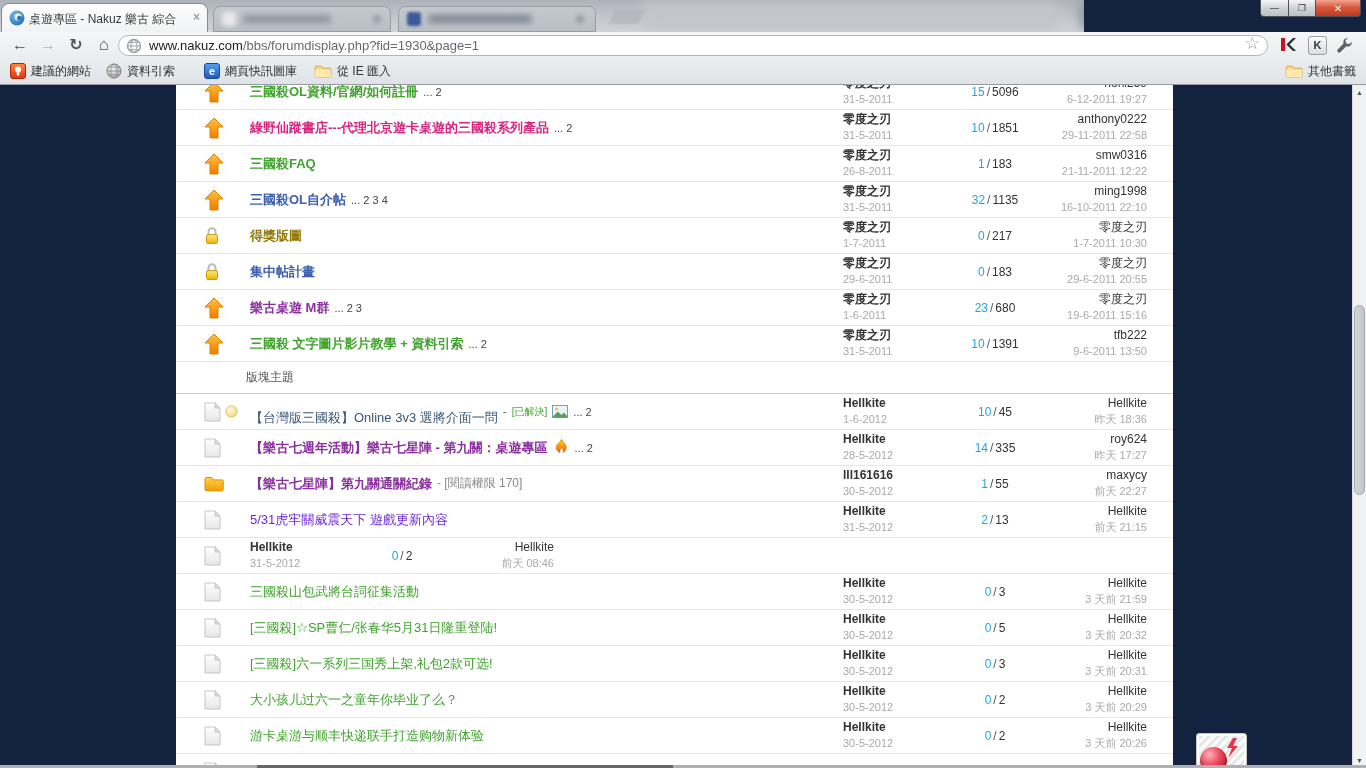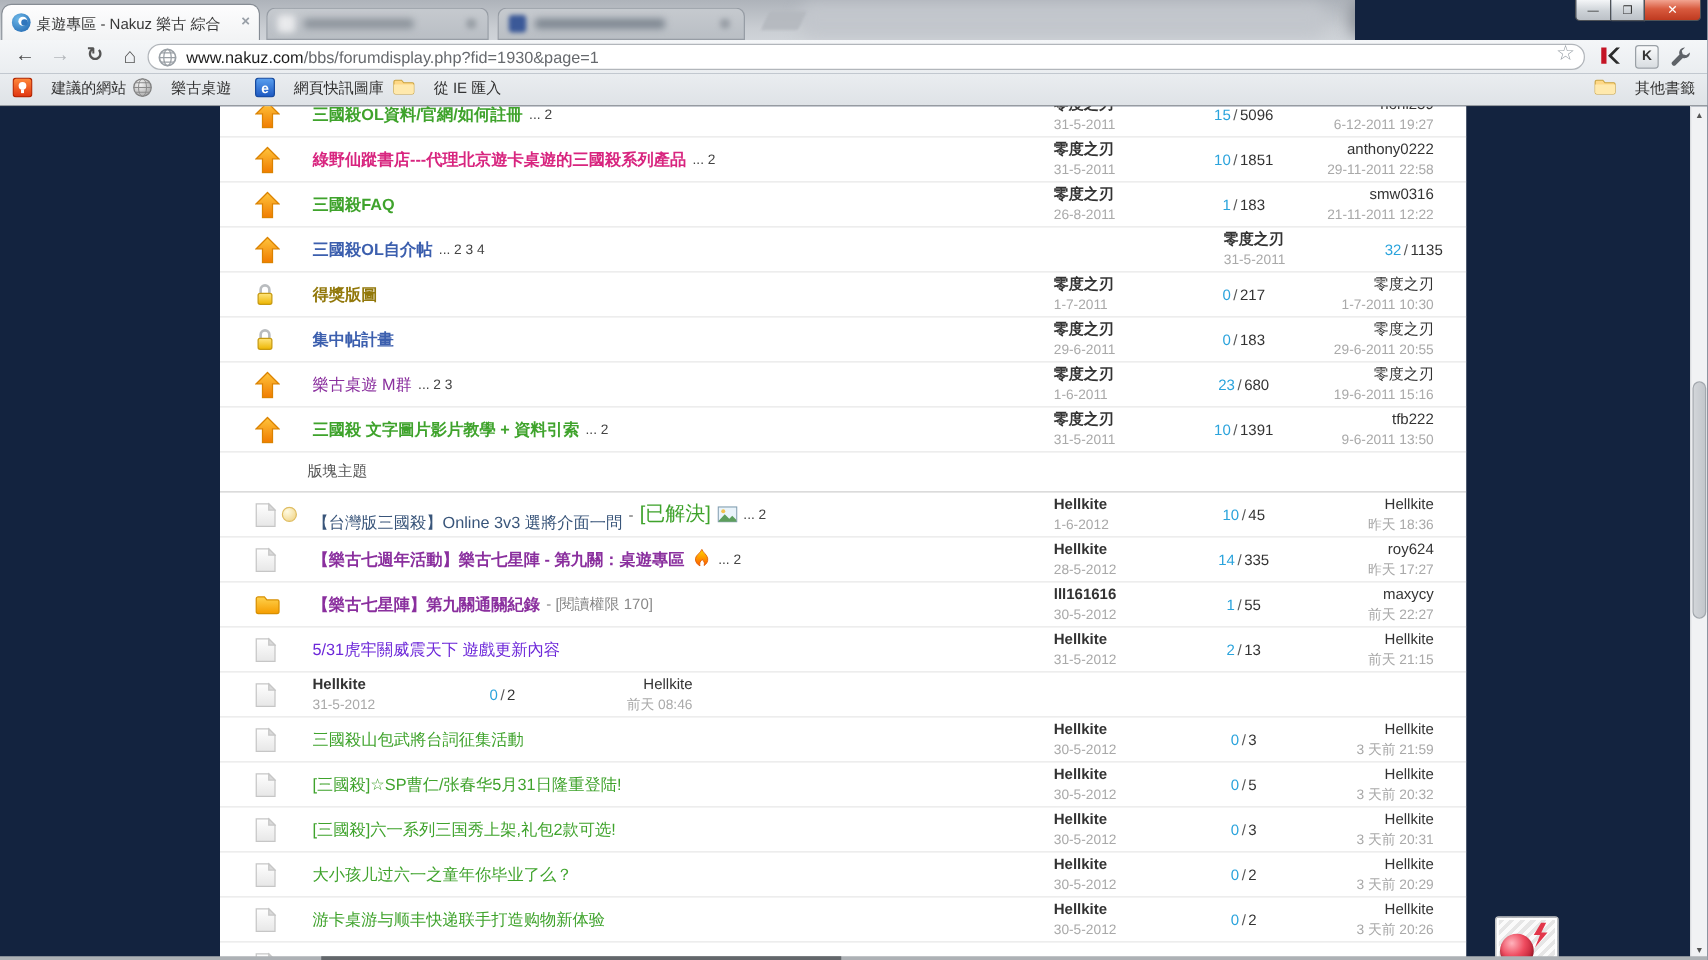--- a/index.html
+++ b/index.html
@@ -45,21 +45,21 @@
   .omnibox{position:absolute;left:118px;top:35px;width:1150px;height:21px;background:#fff;
            border:1px solid #b2b6bb;border-radius:12px;box-sizing:border-box;
            display:flex;align-items:center;padding:0 26px 0 7px;}
   .url{font-size:13px;white-space:nowrap;}
   .url .domain{color:#1c1c1c;}
   .url .path{color:#66696d;}
   .star{position:absolute;right:106px;top:33px;font-size:17px;color:#9aa1a8;}
   .ext{position:absolute;top:36px;}
   .keycap{width:17px;height:17px;border:1px solid #9aa0a6;border-radius:3px;font-size:11px;font-weight:bold;
           color:#333;text-align:center;line-height:17px;background:linear-gradient(180deg,#fafbfc,#d9dde1);}
-  .bmk{position:absolute;top:62px;display:flex;align-items:flex-start;gap:15px;font-size:12px;color:#333;height:18px;}
+  .bmk{position:absolute;top:62px;display:flex;align-items:center;gap:5px;font-size:12px;color:#333;height:18px;}
 
   
   .page{position:absolute;left:0;top:85px;width:1366px;height:683px;background:#13233f;}
   .content{position:absolute;left:176px;top:0;width:997px;height:683px;background:#fff;overflow:hidden;}
   .rows{margin-top:-11px;}
   .row{height:36px;border-bottom:1px solid #e8e8e8;display:flex;align-items:center;box-sizing:border-box;}
   .cell-icon{width:74px;flex:none;display:flex;align-items:center;gap:4px;padding-left:28px;box-sizing:border-box;}
   .cell-title{flex:1;min-width:0;font-size:13px;display:flex;align-items:center;gap:5px;
               white-space:nowrap;overflow:hidden;}
   .cell-title a{text-decoration:none;}
@@ -219,21 +219,21 @@
         <rect x="6.8" y="9.5" width="2.4" height="3" fill="#fff"></rect>
     </svg>
     <span>建議的網站</span>
   </div>
   <div class="bmk" style="left:106px;">
     <svg width="16" height="16" viewBox="0 0 16 16">
       <circle cx="8" cy="8" r="7" fill="url(#gGlobeB)" stroke="#808080"></circle>
       <ellipse cx="8" cy="8" rx="3.2" ry="7" fill="none" stroke="#8a8a8a" stroke-width="0.8"></ellipse>
       <path d="M1 8 H15 M2.2 4.2 H13.8 M2.2 11.8 H13.8" stroke="#8a8a8a" stroke-width="0.8" fill="none"></path>
     </svg>
-    <span>樂古桌遊</span>
+    <span>資料引索</span>
   </div>
   <div class="bmk" style="left:204px;">
     <svg width="16" height="16" viewBox="0 0 16 16">
       <rect x="0.5" y="0.5" width="15" height="15" rx="2.5" fill="url(#gSlice)" stroke="#174a9e"></rect>
       <text x="8" y="12" text-anchor="middle" font-size="11" font-weight="bold" fill="#fff" font-family="Liberation Sans,sans-serif">e</text>
     </svg>
     <span>網頁快訊圖庫</span>
   </div>
   <div class="bmk" style="left:314px;">
     <svg width="18" height="14" viewBox="0 0 20 16">
@@ -328,20 +328,24 @@
             </div>
             <div class="cell-title">
               <a href="#" style="color: rgb(60, 95, 174); font-weight: bold;">三國殺OL自介帖</a>
               <span class="pages">... 2 3 4</span>
             </div>
             <div class="cell-author">
               <div><span class="aname">零度之刃</span></div>
               <div><span class="adate">31-5-2011</span></div>
             </div>
             <div class="cell-replies"><span class="rep">32</span><span class="vsep">/</span><span class="views">1135</span></div>
+            <div class="cell-last">
+              <div><span class="lname">ming1998</span></div>
+              <div><span class="ltime">16-10-2011 22:10</span></div>
+            </div>
           </div>
           <div class="row">
             <div class="cell-icon">
               <span style="display: inline-flex;">
                 <svg width="16" height="19" viewBox="0 0 16 19">
                   <path d="M4.5 9 V5.8 a3.5 3.5 0 0 1 7 0 V9" fill="none" stroke="#b9bcbf" stroke-width="2.1"></path>
                   <rect x="2.5" y="8.6" width="11" height="8.8" rx="1.6" fill="url(#gLock)" stroke="#c79a12"></rect>
                 </svg>
               </span>
             </div>
@@ -382,21 +386,21 @@
           </div>
           <div class="row">
             <div class="cell-icon">
               <span style="display: inline-flex;">
                 <svg width="20" height="22" viewBox="0 0 20 22">
                   <path d="M10 1 L19 10 L14 10 L14 21 L6 21 L6 10 L1 10 Z" fill="url(#gArr)" stroke="#db8300"></path>
                 </svg>
               </span>
             </div>
             <div class="cell-title">
-              <a href="#" style="color: rgb(138, 47, 158); font-weight: normal;">樂古桌遊 M群</a>
+              <a href="#" style="color: rgb(138, 47, 158); font-weight: bold;">樂古桌遊 M群</a>
               <span class="pages">... 2 3</span>
             </div>
             <div class="cell-author">
               <div><span class="aname">零度之刃</span></div>
               <div><span class="adate">1-6-2011</span></div>
             </div>
             <div class="cell-replies"><span class="rep">23</span><span class="vsep">/</span><span class="views">680</span></div>
             <div class="cell-last">
               <div><span class="lname">零度之刃</span></div>
               <div><span class="ltime">19-6-2011 15:16</span></div>
@@ -435,21 +439,21 @@
               </span>
               <span style="display: inline-flex;">
                 <svg width="13" height="13" viewBox="0 0 13 13">
                   <circle cx="6.5" cy="6.5" r="5.6" fill="url(#gMedal)" stroke="#dfbd62"></circle>
                 </svg>
               </span>
             </div>
             <div class="cell-title">
               <a href="#" style="color: rgb(57, 85, 122); margin-top: 13px;">【台灣版三國殺】Online 3v3 選將介面一問</a>
               <span class="dash"> - </span>
-              <span style="color: rgb(63, 163, 44); font-size: 16px;">[已解決]</span>
+              <span style="color: rgb(63, 163, 44); font-size: 10px;">[已解決]</span>
               <span style="display: inline-flex;">
                 <svg width="16" height="13" viewBox="0 0 16 13">
                   <rect x="0.5" y="0.5" width="15" height="12" fill="#eaf4fb" stroke="#7f9bae"></rect>
                   <circle cx="4.6" cy="4" r="1.6" fill="#f2c14e"></circle>
                   <path d="M1 11.5 L5.8 6.4 L9.4 10 L11.8 7.6 L15 10.8 V12.4 H1 Z" fill="#5d9e5d"></path>
                 </svg>
               </span>
               <span class="pages">... 2</span>
             </div>
             <div class="cell-author">

